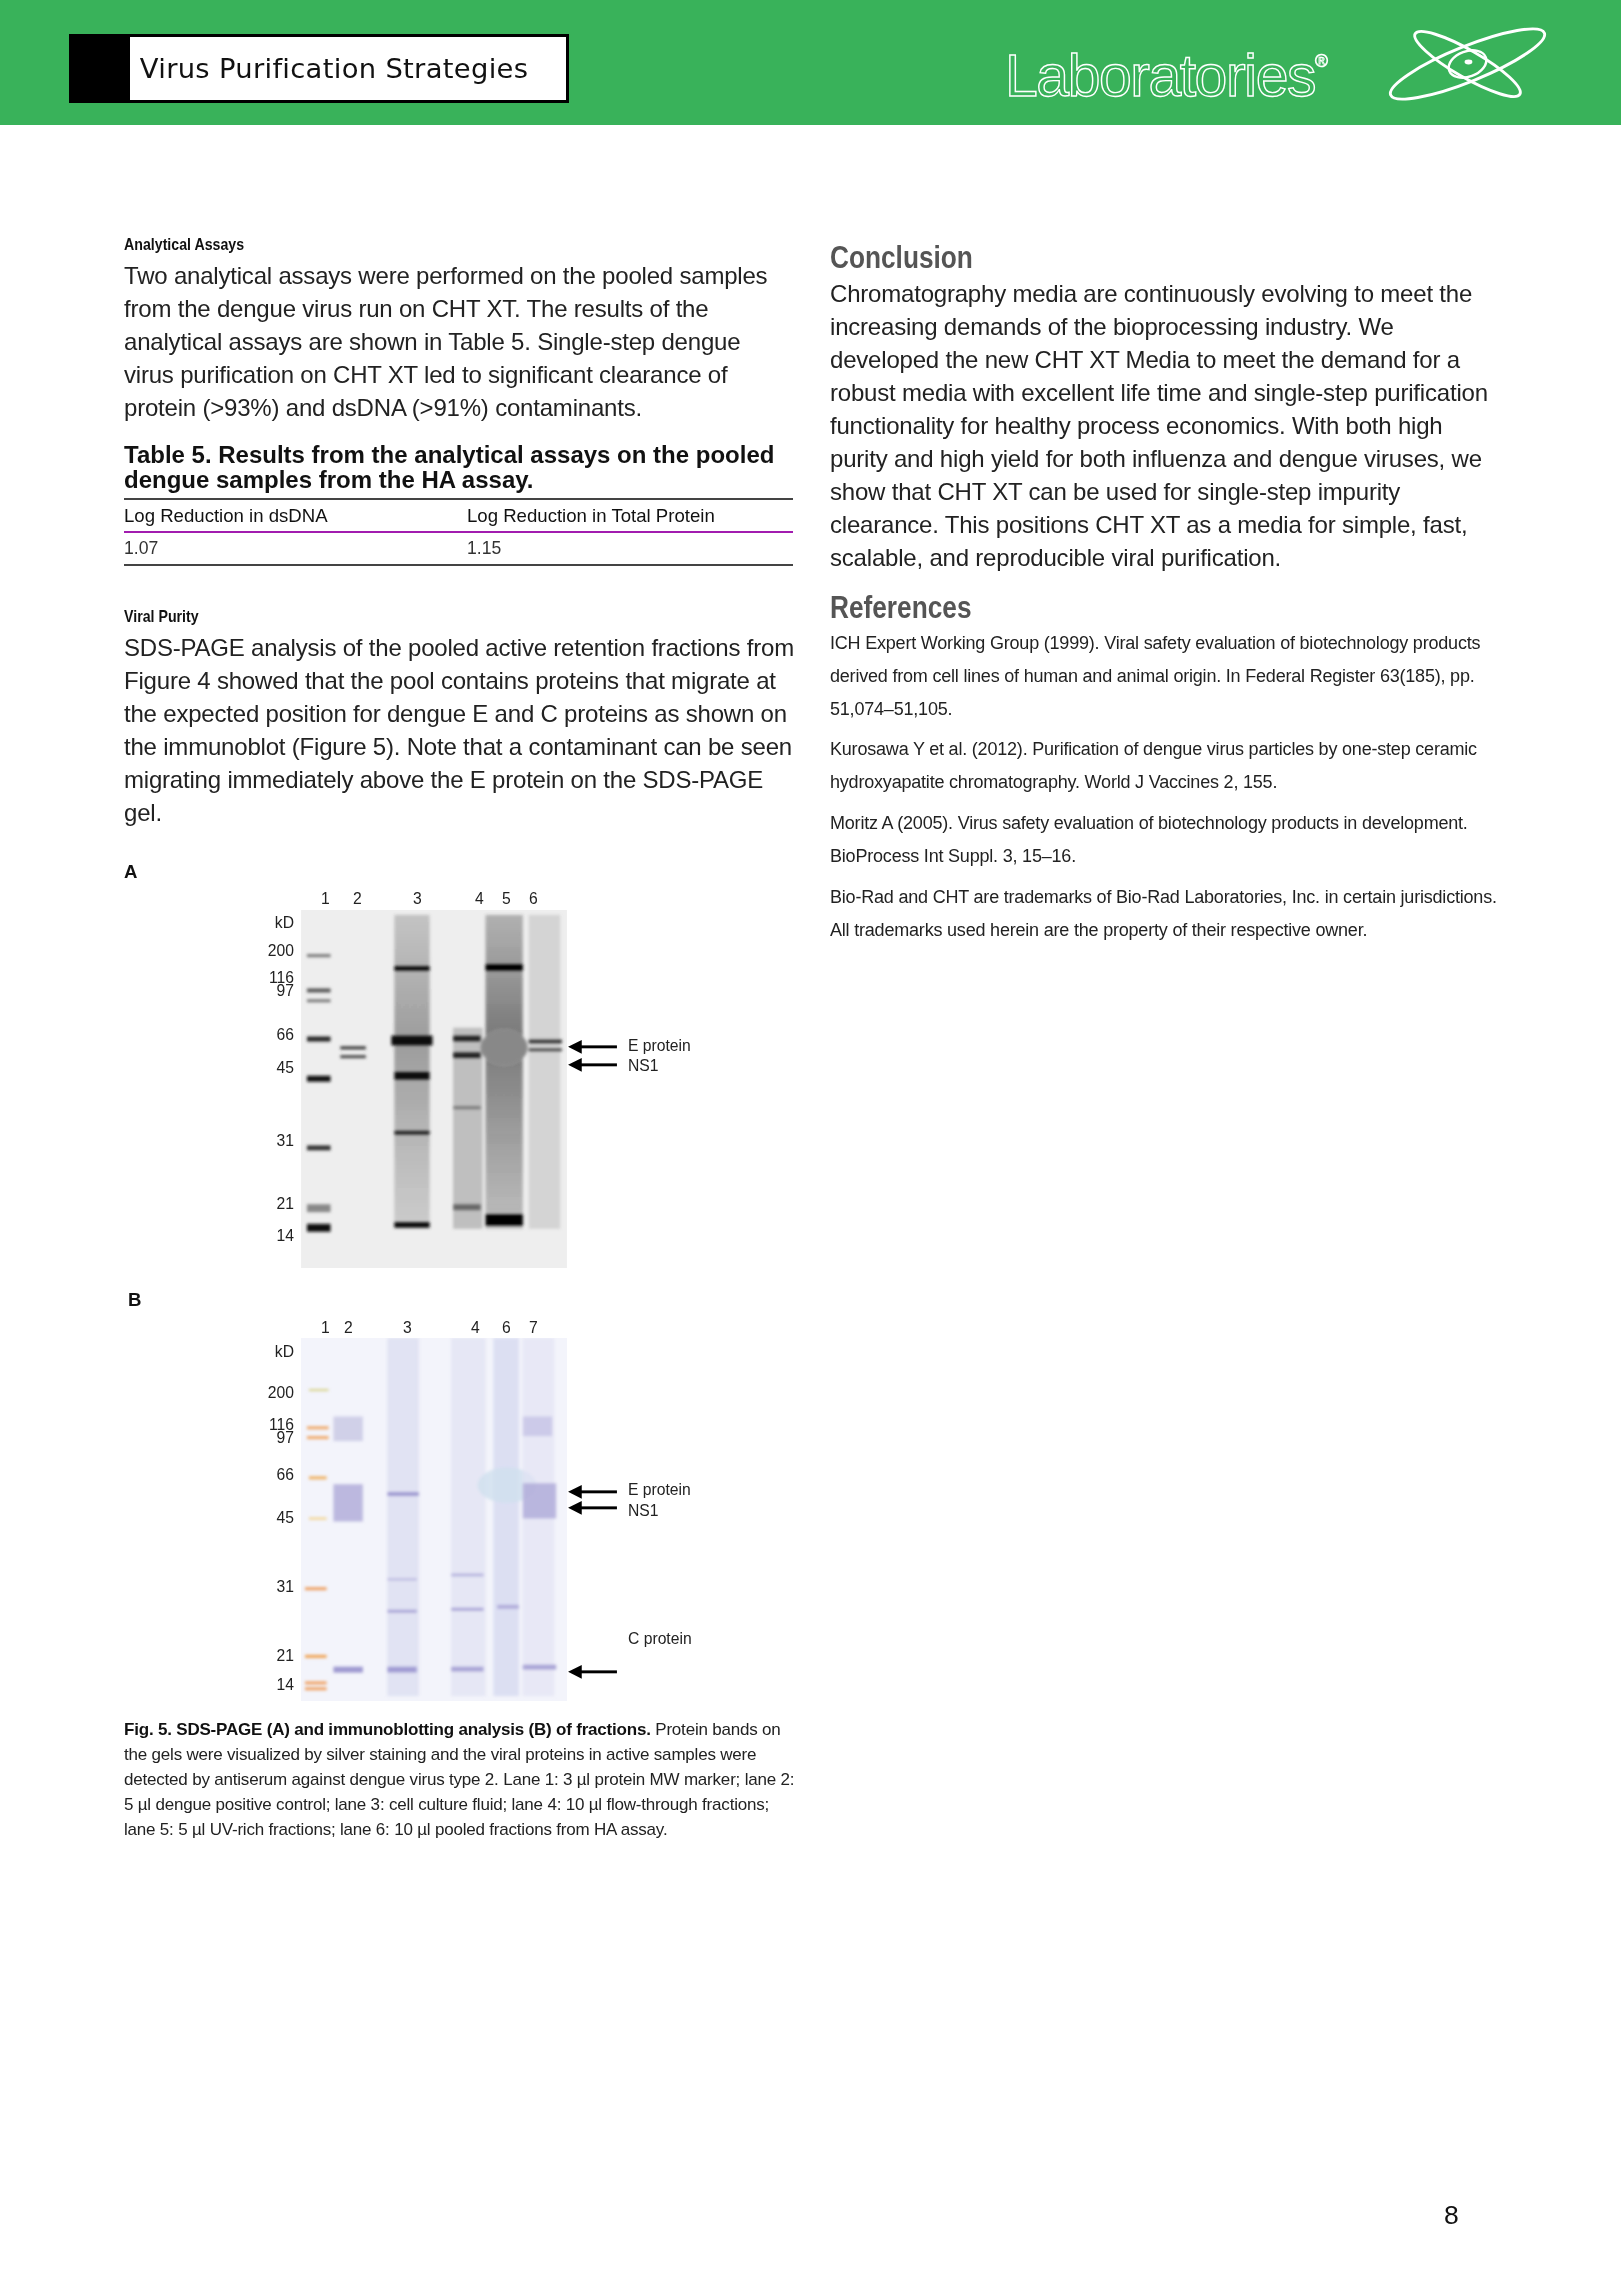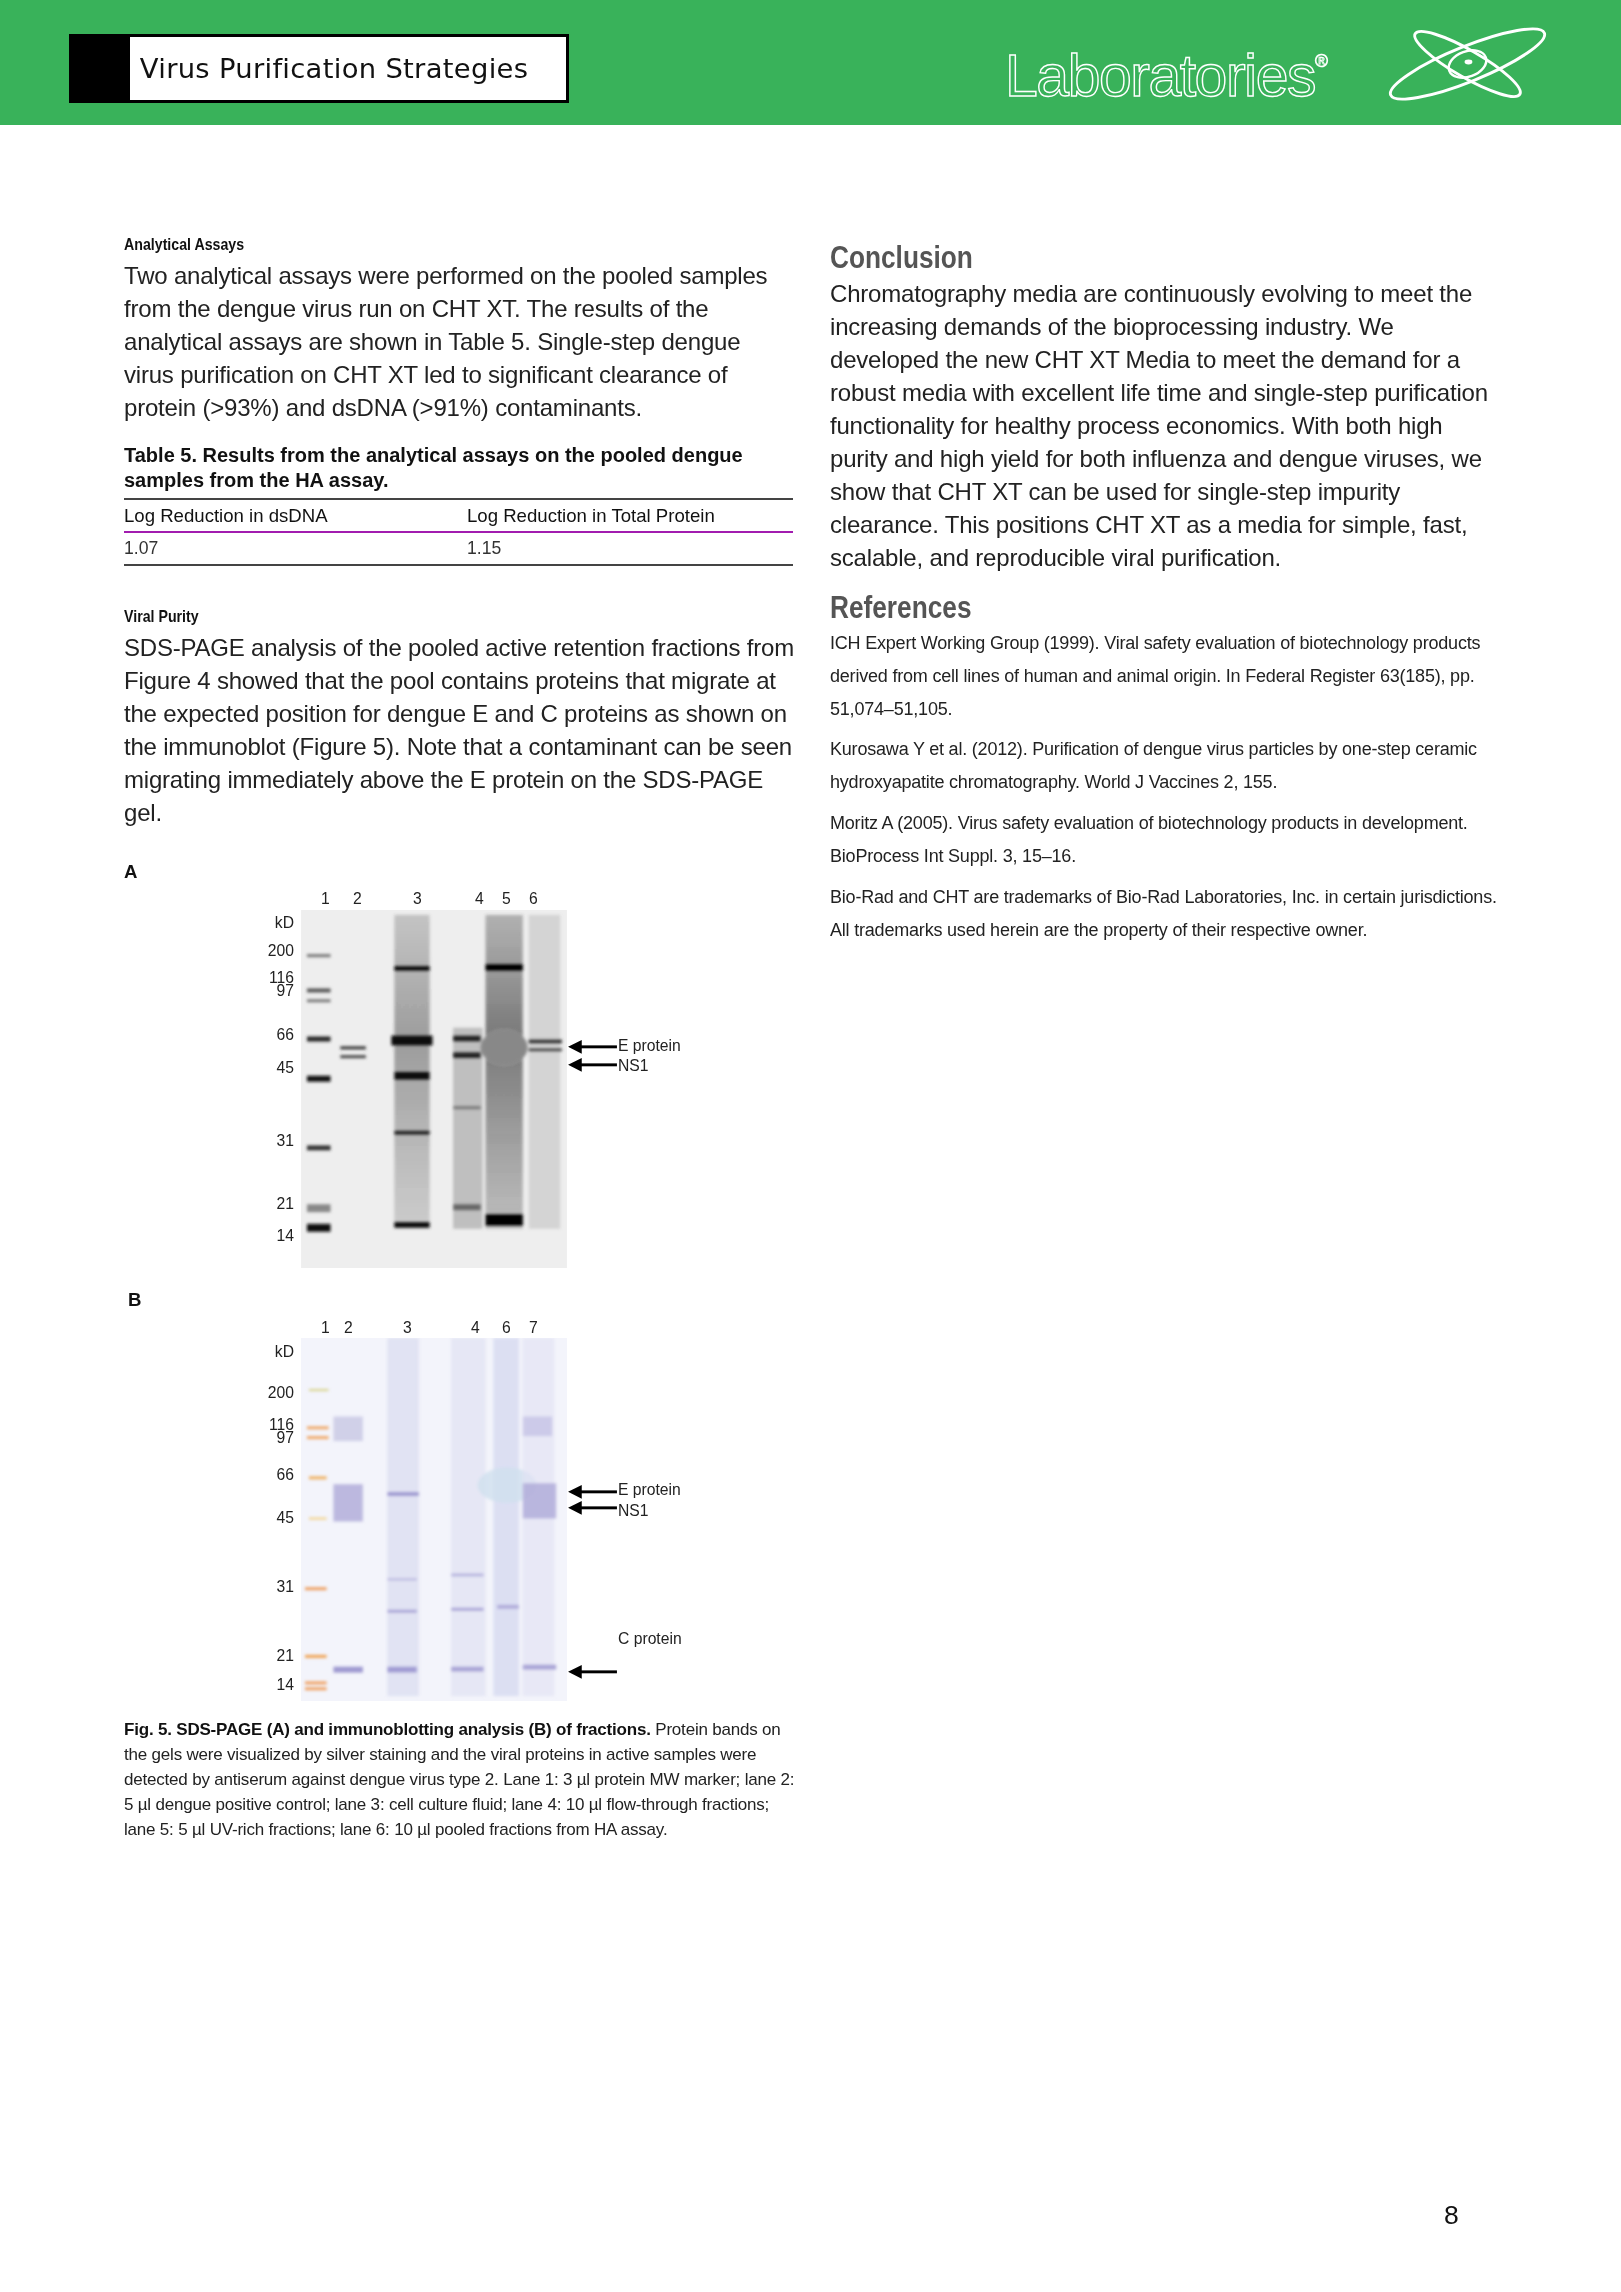--- a/index.html
+++ b/index.html
@@ -29,34 +29,34 @@
       letter-spacing: -1.5px; line-height: 69px;
     }
     .brand sup { font-size: 17.6px; -webkit-text-stroke: 0.8px #fff; vertical-align: 29px; letter-spacing: 0; }
     .brand-logo { position: absolute; left: 1382px; top: 24.5px; width: 172px; height: 78px; }
 
     .col-left { position: absolute; left: 124px; top: 235px; width: 671px; }
     .col-right { position: absolute; left: 830px; top: 238px; width: 676px; }
 
     .subhead { font-family: "Liberation Sans", sans-serif; font-weight: bold; font-size: 16.7px; color: #111; transform: scaleX(0.85); transform-origin: left; margin: 0; }
     .body-text { font-size: 24px; line-height: 33px; color: #222; margin: 3.9px 0 0 0; letter-spacing: -0.2px; }
-    .table-caption { font-weight: bold; font-size: 20px; line-height: 24.5px; margin: 19.6px 0 5.9px 0; color: #111; }
+    .table-caption { font-weight: bold; font-size: 24px; line-height: 24.5px; margin: 19.6px 0 5.9px 0; color: #111; }
     table.results { width: 669px; border-collapse: collapse; font-size: 18.6px; }
     table.results th { text-align: left; font-weight: normal; color: #111; padding: 4.9px 0 3.9px 0;
       border-top: 2px solid #444; border-bottom: 2px solid #a21caf; font-family: "Liberation Sans", sans-serif; }
     table.results td { text-align: left; padding: 4.9px 0 4.9px 0; color: #333; font-size: 17.6px; border-bottom: 2px solid #444; }
 
     .section-head { font-weight: bold; font-size: 32px; color: #555; margin: 0; transform: scaleX(0.82); transform-origin: left; line-height: 39px; }
     .ref { font-size: 18px; line-height: 33px; color: #222; margin: 0 0 7.8px 0; letter-spacing: -0.2px; }
 
     .fig-label { position: absolute; font-weight: bold; font-size: 18.6px; color: #111; }
     .lane-label { position: absolute; font-size: 15.7px; color: #222; }
     .kd-label { position: absolute; font-size: 15.7px; color: #222; text-align: right; width: 43px; line-height: 15.7px; }
     .gel { position: absolute; }
-    .arrow-lbl { position: absolute; font-size: 15.7px; color: #222; }
+    .arrow-lbl { position: absolute; font-size: 15.7px; color: #222; margin-left: 10px; }
     .arrow { position: absolute; height: 13.7px; width: 49px; }
 
     .caption { position: absolute; left: 124px; top: 1717px; width: 676px; font-size: 17px; line-height: 25px; color: #222; letter-spacing: -0.2px; }
     .caption b { color: #111; }
     .page-num { position: absolute; left: 1444px; top: 2200px; font-size: 26.5px; color: #111; }
   </style>
 </head>
 <body>
 
 <div class="header-bar">

